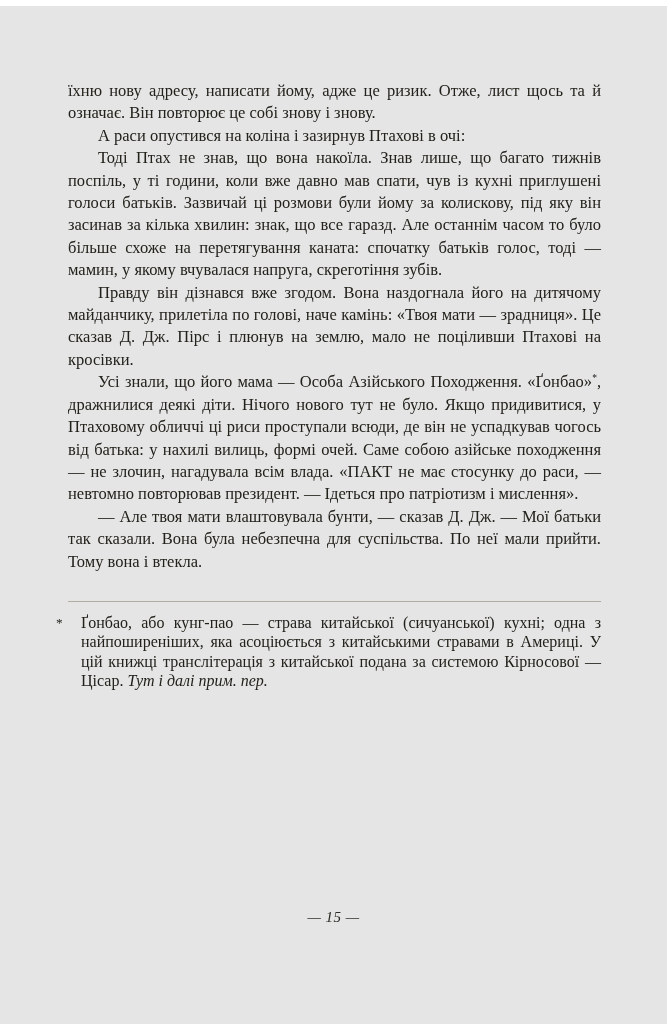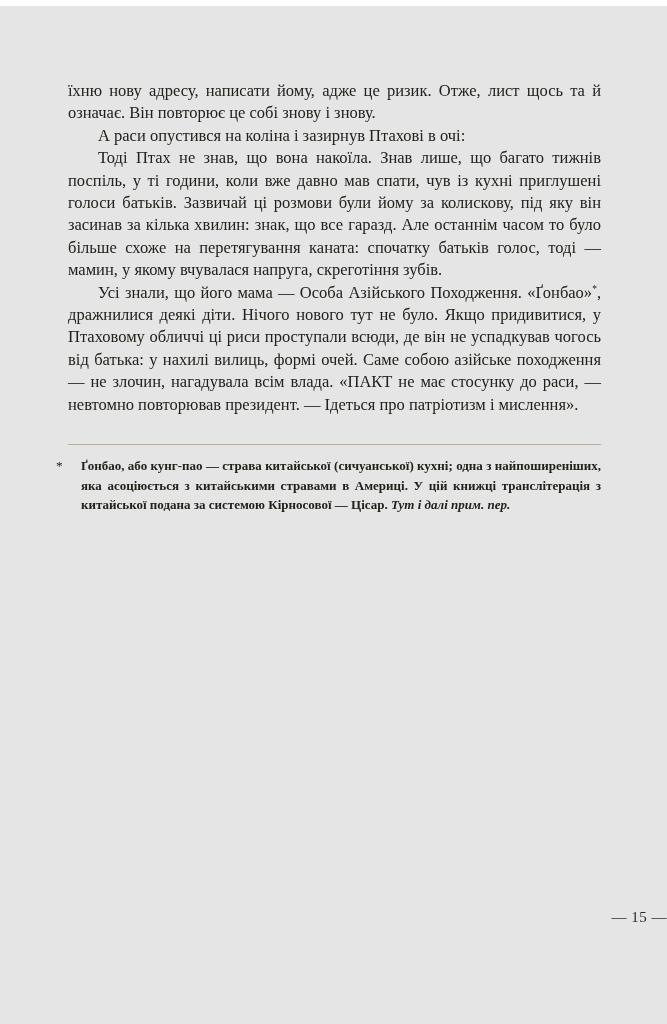--- a/index.html
+++ b/index.html
@@ -51,57 +51,59 @@
   }
   .fn-marker {
     flex: 0 0 25px;
     margin-left: -12px;
     font-size: 13.3px;
     line-height: 19.5px;
   }
   .fn-text {
     flex: 1;
     margin: 0;
-    font-size: 13px;
+    font-size: 16px;
     line-height: 19.5px;
     text-align: justify;
-    font-weight: bold;
   }
   .fn-italic {
     font-style: italic;
   }
   .folio {
     position: absolute;
     left: 0;
     right: 0;
     top: 903px;
-    text-align: right;
+    text-align: center;
     font-size: 15px;
+    font-style: italic;
     letter-spacing: 0.5px;
     color: #2b2a24;
   }
 </style>
 </head>
 <body>
 
 <div class="page">
 
   <main class="body-text">
     <p class="para no-indent">їхню нову адресу, написати йому, адже це ризик. Отже, лист щось та й означає. Він повторює це собі знову і знову.</p>
 
 
     <p class="para">А раси опустився на коліна і зазирнув Птахові в очі:</p>
 
 
     <p class="para">Тоді Птах не знав, що вона накоїла. Знав лише, що багато тижнів поспіль, у ті години, коли вже давно мав спати, чув із кухні приглушені голоси батьків. Зазвичай ці розмови були йому за колискову, під яку він засинав за кілька хвилин: знак, що все гаразд. Але останнім часом то було більше схоже на перетягування каната: спочатку батьків голос, тоді — мамин, у якому вчувалася напруга, скреготіння зубів.</p>
 
 
+    <p class="para">Правду він дізнався вже згодом. Вона наздогнала його на дитячому майданчику, прилетіла по голові, наче камінь: «Твоя мати — зрадниця». Це сказав Д. Дж. Пірс і плюнув на землю, мало не поціливши Птахові на кросівки.</p>
 
     <p class="para"><span>Усі знали, що його мама — Особа Азійського Походження. «Ґонбао»</span><sup class="fn-ref">*</sup><span>, дражнилися деякі діти. Нічого нового тут не було. Якщо придивитися, у Птаховому обличчі ці риси проступали всюди, де він не успадкував чогось від батька: у нахилі вилиць, формі очей. Саме собою азійське походження — не злочин, нагадувала всім влада. «ПАКТ не має стосунку до раси, — невтомно повторював президент. — Ідеться про патріотизм і мислення».</span></p>
 
+    <p class="para">— Але твоя мати влаштовувала бунти, — сказав Д. Дж. — Мої батьки так сказали. Вона була небезпечна для суспільства. По неї мали прийти. Тому вона і втекла.</p>
   </main>
 
   <footer class="footnote-area">
     <div class="fn-rule"></div>
     <div class="fn-row">
       <span class="fn-marker">*</span>
       <p class="fn-text"><span>Ґонбао, або кунг-пао — страва китайської (сичуанської) кухні; одна з найпоширеніших, яка асоціюється з китайськими стравами в Америці. У цій книжці транслітерація з китайської подана за системою Кірносової — Цісар.</span> <i class="fn-italic">Тут і далі прим. пер.</i></p>
     </div>
   </footer>
 

